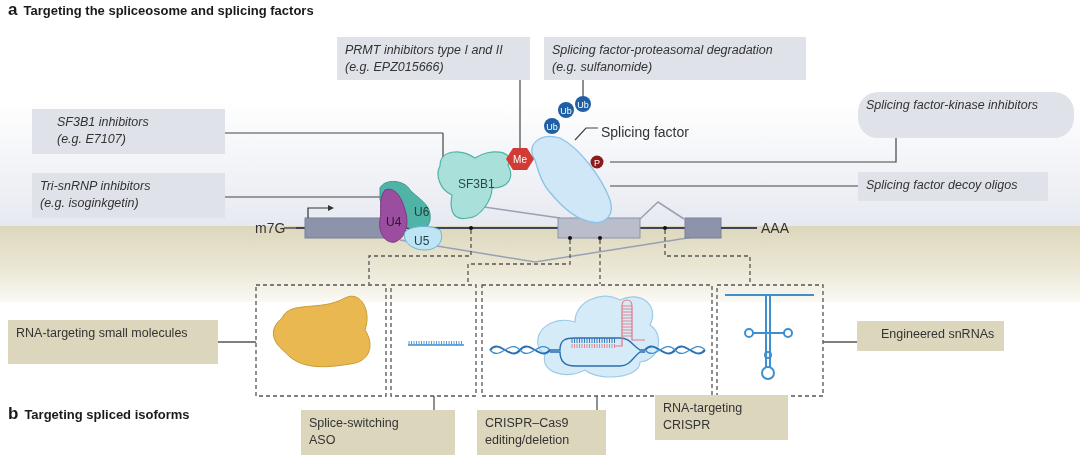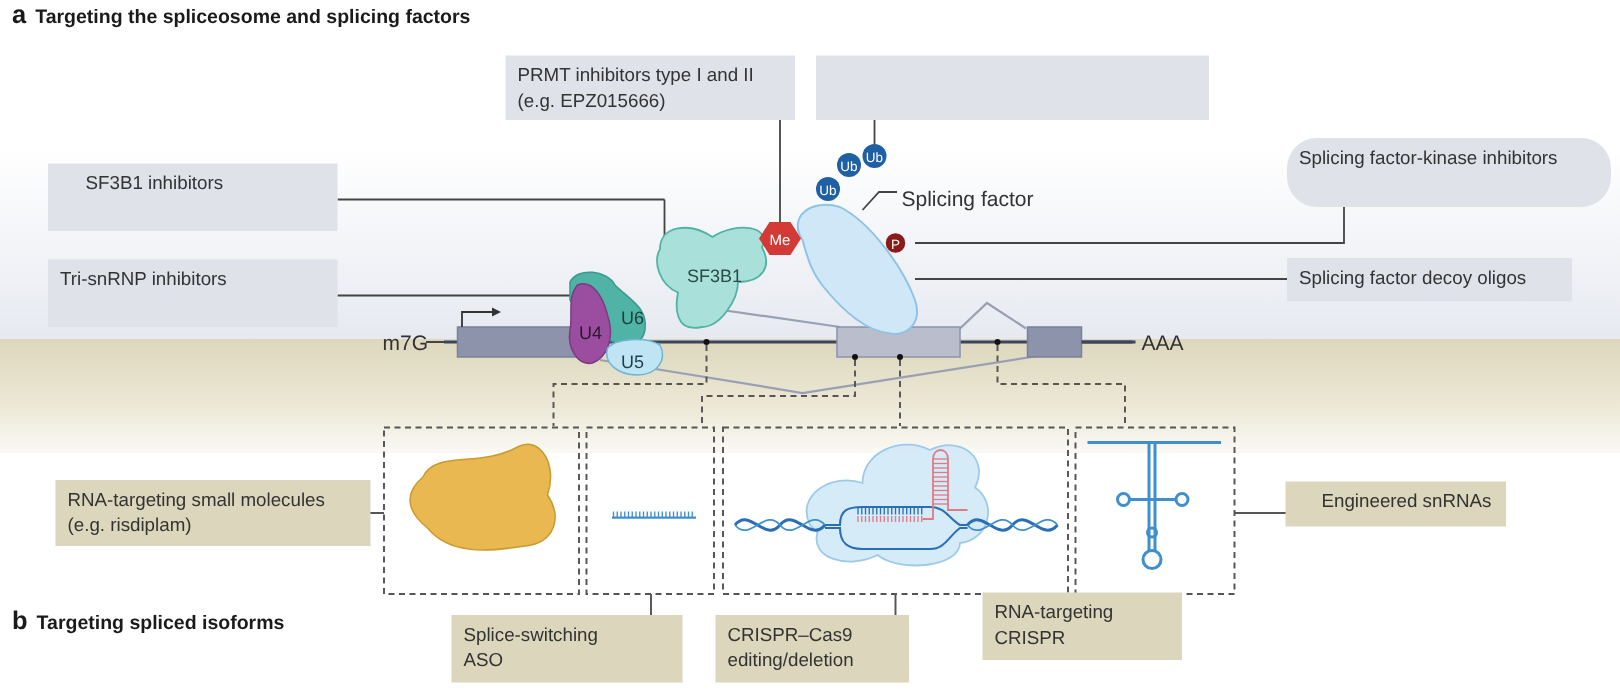--- a/index.html
+++ b/index.html
@@ -2,21 +2,21 @@
 <html><head>
 <meta charset="utf-8">
 <style>
   html,body{margin:0;padding:0;background:#ffffff;}
   body{width:1080px;height:462px;position:relative;overflow:hidden;font-family:"Liberation Sans",sans-serif;color:#2b2b2b;}
   .bg-top{position:absolute;left:0;top:100px;width:1080px;height:126px;background:linear-gradient(to bottom,#ffffff 0%,#eef0f5 70%,#e6e9f0 100%);}
   .bg-sand{position:absolute;left:0;top:226px;width:1080px;height:76px;background:linear-gradient(to bottom,#dcd7bc 0%,#ebe7d4 55%,#faf9f4 100%);}
   .title{position:absolute;font-weight:bold;font-size:13px;color:#1a1a1a;white-space:nowrap;}
   .title .letter{font-size:17px;margin-right:6px;}
   .box{position:absolute;font-size:12.5px;line-height:17px;padding:5px 8px;box-sizing:border-box;color:#333;}
-  .gray{background:#dfe2e9;}
+  .gray{background:#dfe2e9;font-style:italic;}
   .tan{background:#dcd7bc;}
   svg#diagram{position:absolute;left:0;top:0;}
   .svgtext{font-family:"Liberation Sans",sans-serif;}
 </style>
 </head>
 <body>
 
 <div class="bg-top"></div>
 <div class="bg-sand"></div>
 
@@ -217,37 +217,40 @@
 </div>
 <div class="title" style="left:8px;top:404px;">
   <span class="letter">b</span><span>Targeting spliced isoforms</span>
 </div>
 
 <div class="box gray" style="left:337px;top:37px;width:193px;height:43px;">
   <div>PRMT inhibitors type I and II</div>
   <div>(e.g. EPZ015666)</div>
 </div>
 <div class="box gray" style="left:544px;top:37px;width:262px;height:43px;">
+  <div>Splicing factor-proteasomal degradation</div>
+  <div>(e.g. sulfanomide)</div>
 </div>
 <div class="box gray" style="left:32px;top:109px;width:193px;height:45px;padding-left:25px;">
   <div>SF3B1 inhibitors</div>
+  <div>(e.g. E7107)</div>
 </div>
 <div class="box gray" style="left:32px;top:173px;width:193px;height:45px;">
   <div>Tri-snRNP inhibitors</div>
+  <div>(e.g. isoginkgetin)</div>
 </div>
 <div class="box gray" style="left:858px;top:92px;width:216px;height:46px;border-radius:20px;">
   <div>Splicing factor-kinase inhibitors</div>
 </div>
 <div class="box gray" style="left:858px;top:172px;width:190px;height:29px;">
   <div>Splicing factor decoy oligos</div>
 </div>
 
-<div class="box tan" style="left:8px;top:320px;width:210px;height:44px;margin-left:29px;">
+<div class="box tan" style="left:8px;top:320px;width:210px;height:44px;">
   <div>RNA-targeting small molecules</div>
-  <div>(e.g. risdiplam)</div>
 </div>
 <div class="box tan" style="left:857px;top:321px;width:147px;height:30px;padding-left:24px;">
   <div>Engineered snRNAs</div>
 </div>
 <div class="box tan" style="left:301px;top:410px;width:154px;height:45px;">
   <div>Splice-switching</div>
   <div>ASO</div>
 </div>
 <div class="box tan" style="left:477px;top:410px;width:129px;height:45px;">
   <div>CRISPR–Cas9</div>

